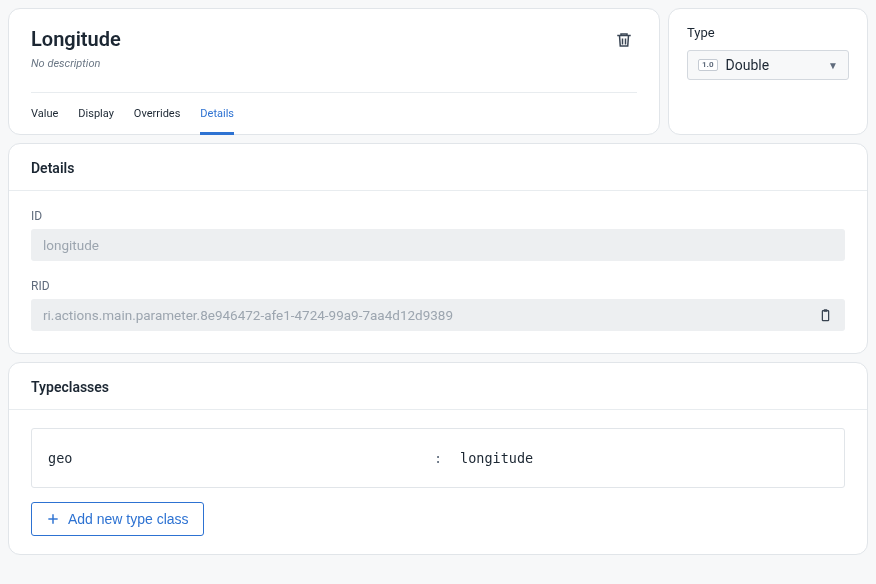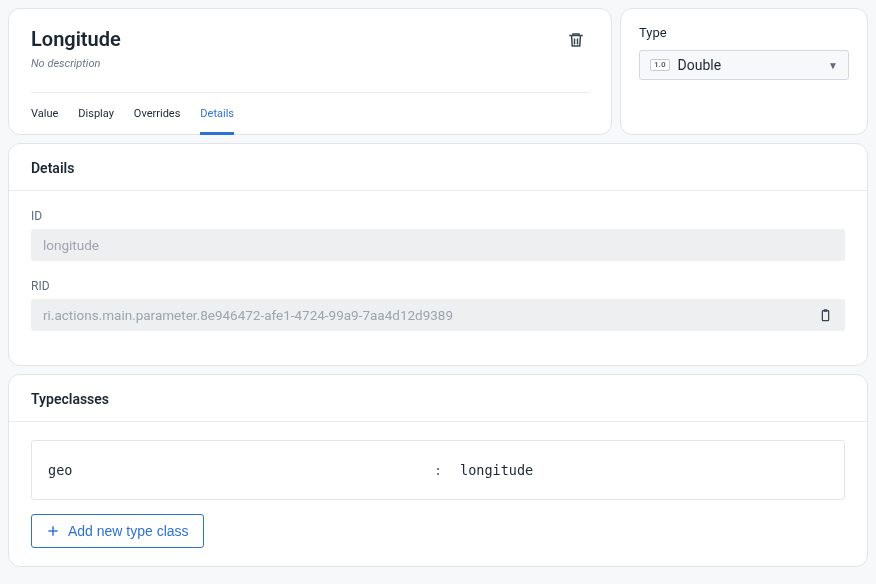--- a/index.html
+++ b/index.html
@@ -65,21 +65,21 @@
     cursor: pointer;
     border-bottom: 3px solid transparent;
     margin-bottom: -1px;
     text-align: right;
   }
   .tab.active {
     color: #2d72d2;
     border-bottom-color: #2d72d2;
   }
   .type-panel {
-    width: 248px;
+    width: 200px;
     padding: 16px 18px;
   }
   .type-label {
     font-size: 13px;
     color: #1c2733;
     margin-bottom: 10px;
   }
   .select {
     display: flex;
     align-items: center;
@@ -223,21 +223,21 @@
 
 <div class="panel section-panel">
   <div class="section-header">Details</div>
   <div class="section-divider"></div>
   <div class="section-body">
     <div class="field-label">ID</div>
     <div class="readonly-field">
       <span>longitude</span>
     </div>
     <div class="field-label">RID</div>
-    <div class="readonly-field" style="margin-bottom:16px;">
+    <div class="readonly-field" style="margin-bottom:4px;">
       <span>ri.actions.main.parameter.8e946472-afe1-4724-99a9-7aa4d12d9389</span>
       <button class="copy-btn" aria-label="Copy">
         <svg width="15" height="15" viewBox="0 0 24 24" fill="currentColor">
           <rect x="7" y="4" width="10" height="16" rx="1" fill="none" stroke="currentColor" stroke-width="2"></rect>
           <rect x="9" y="2" width="6" height="4" rx="1"></rect>
         </svg>
       </button>
     </div>
   </div>
 </div>

